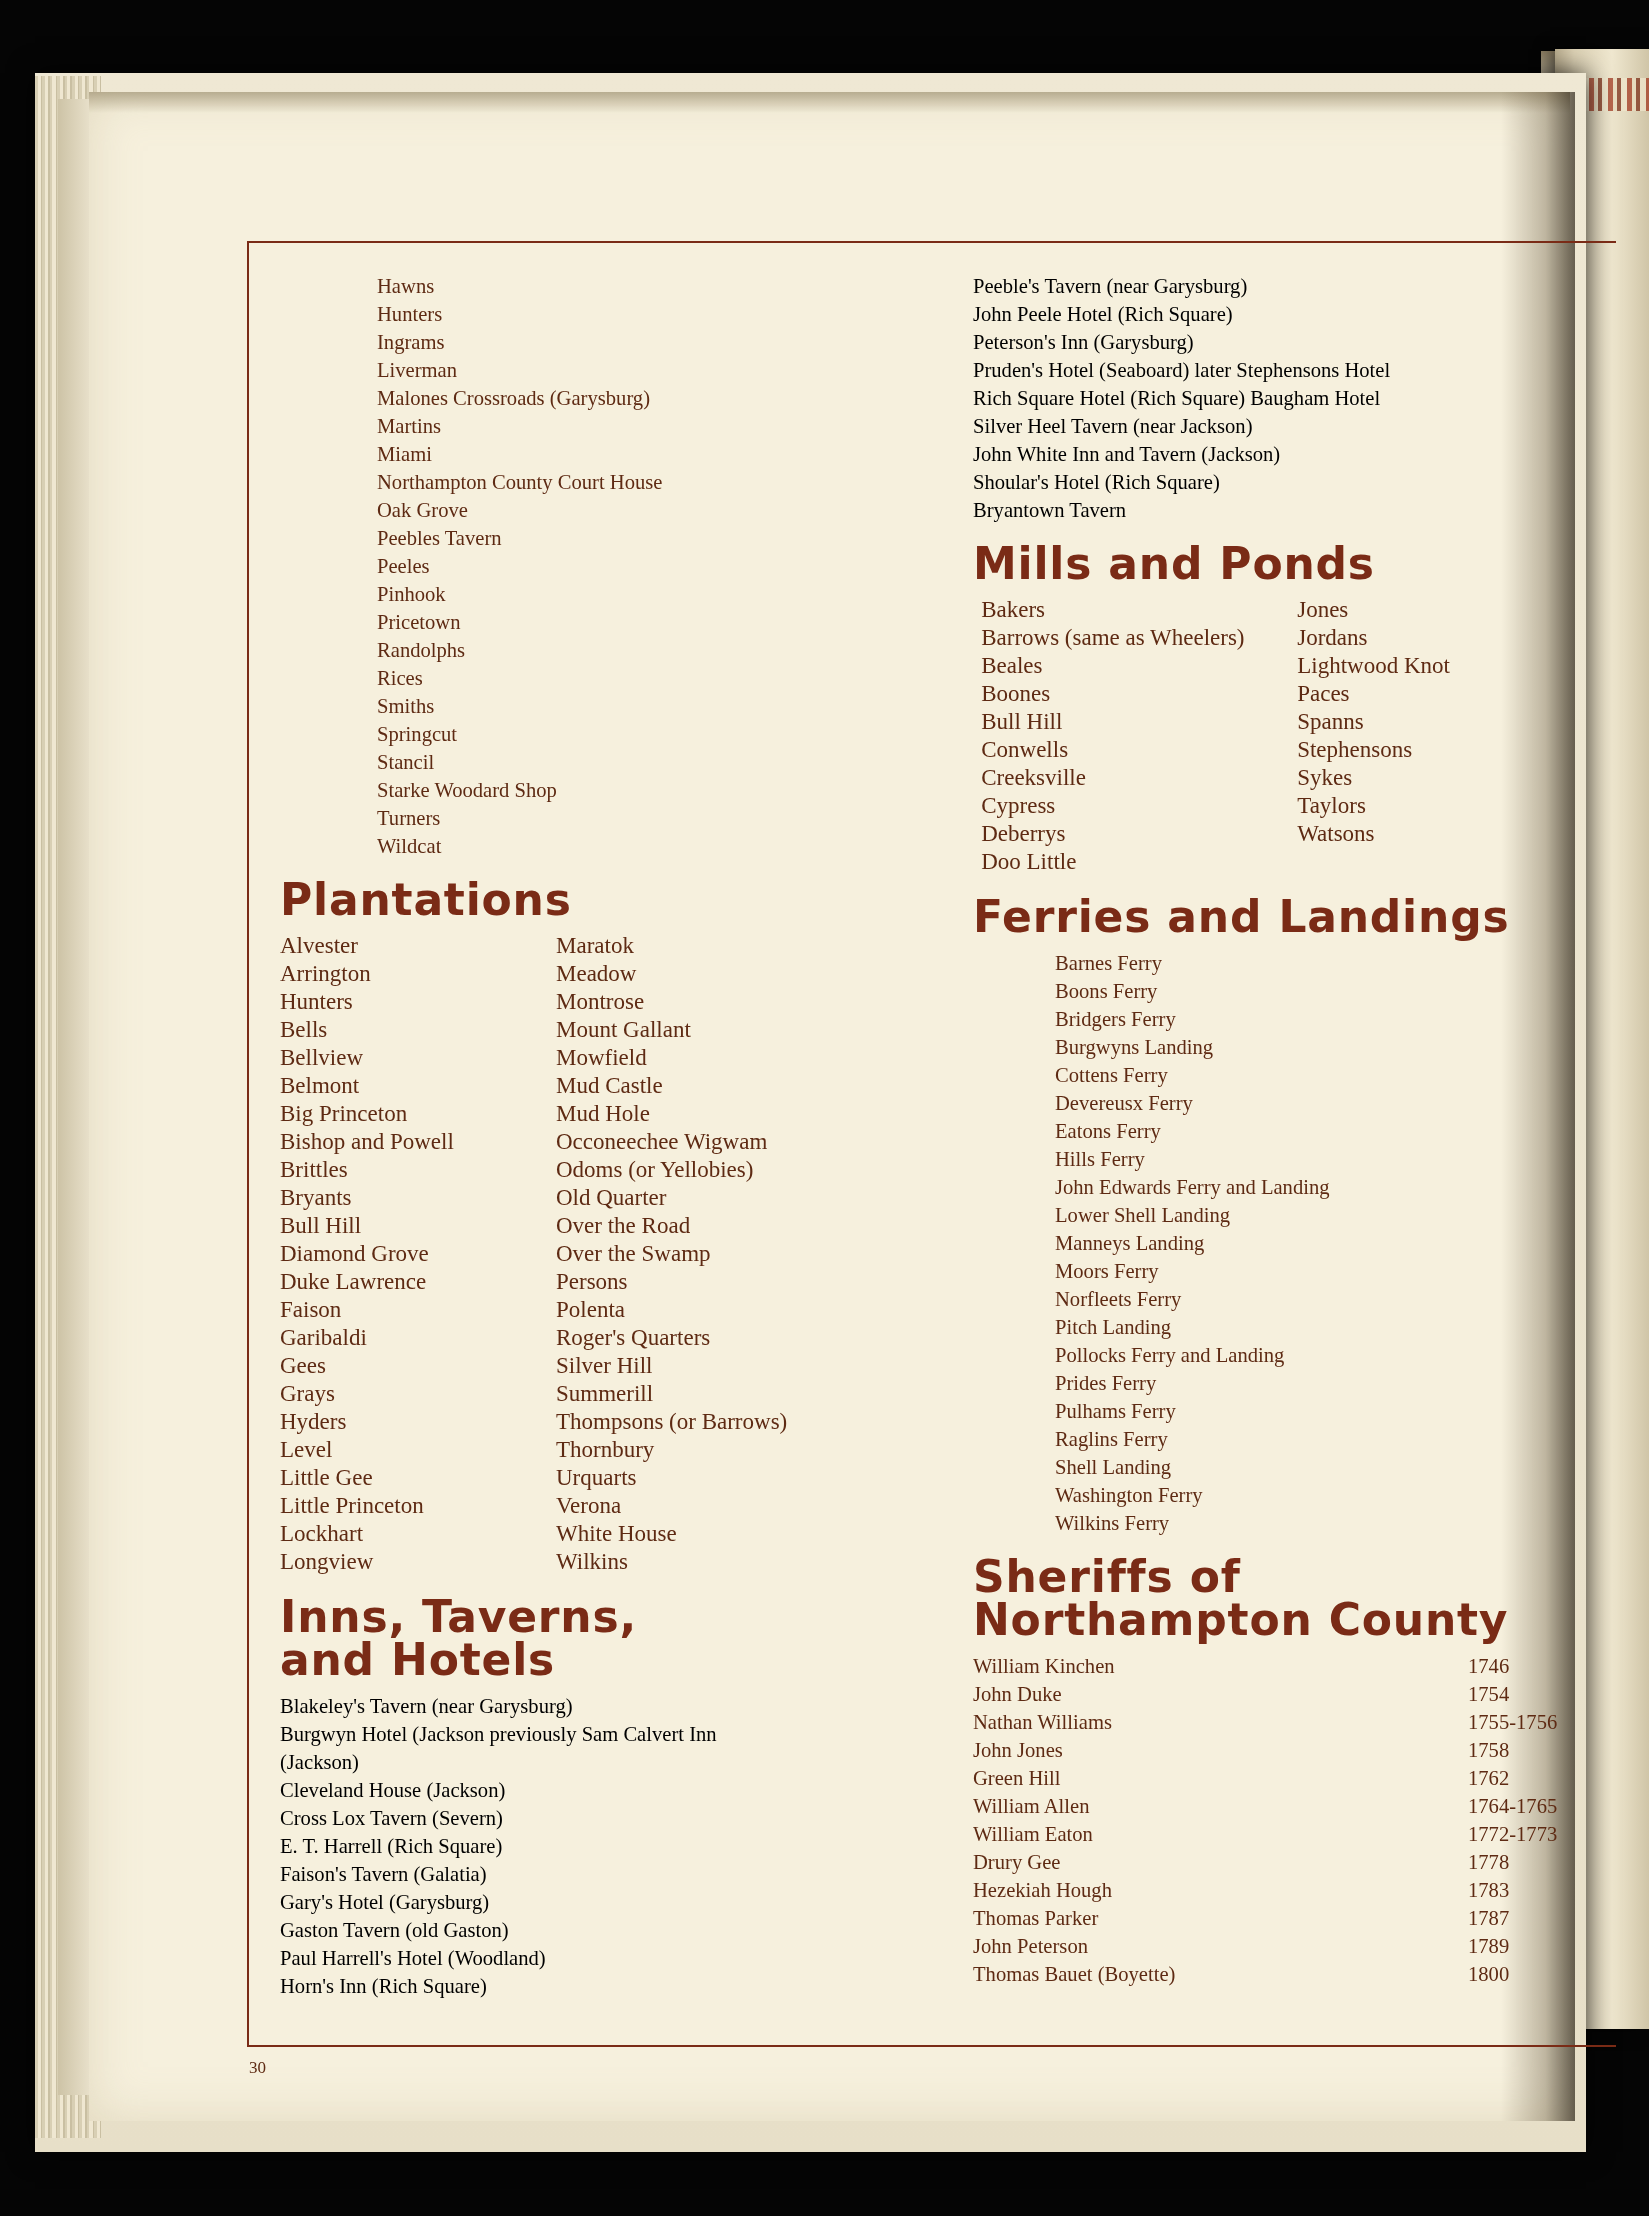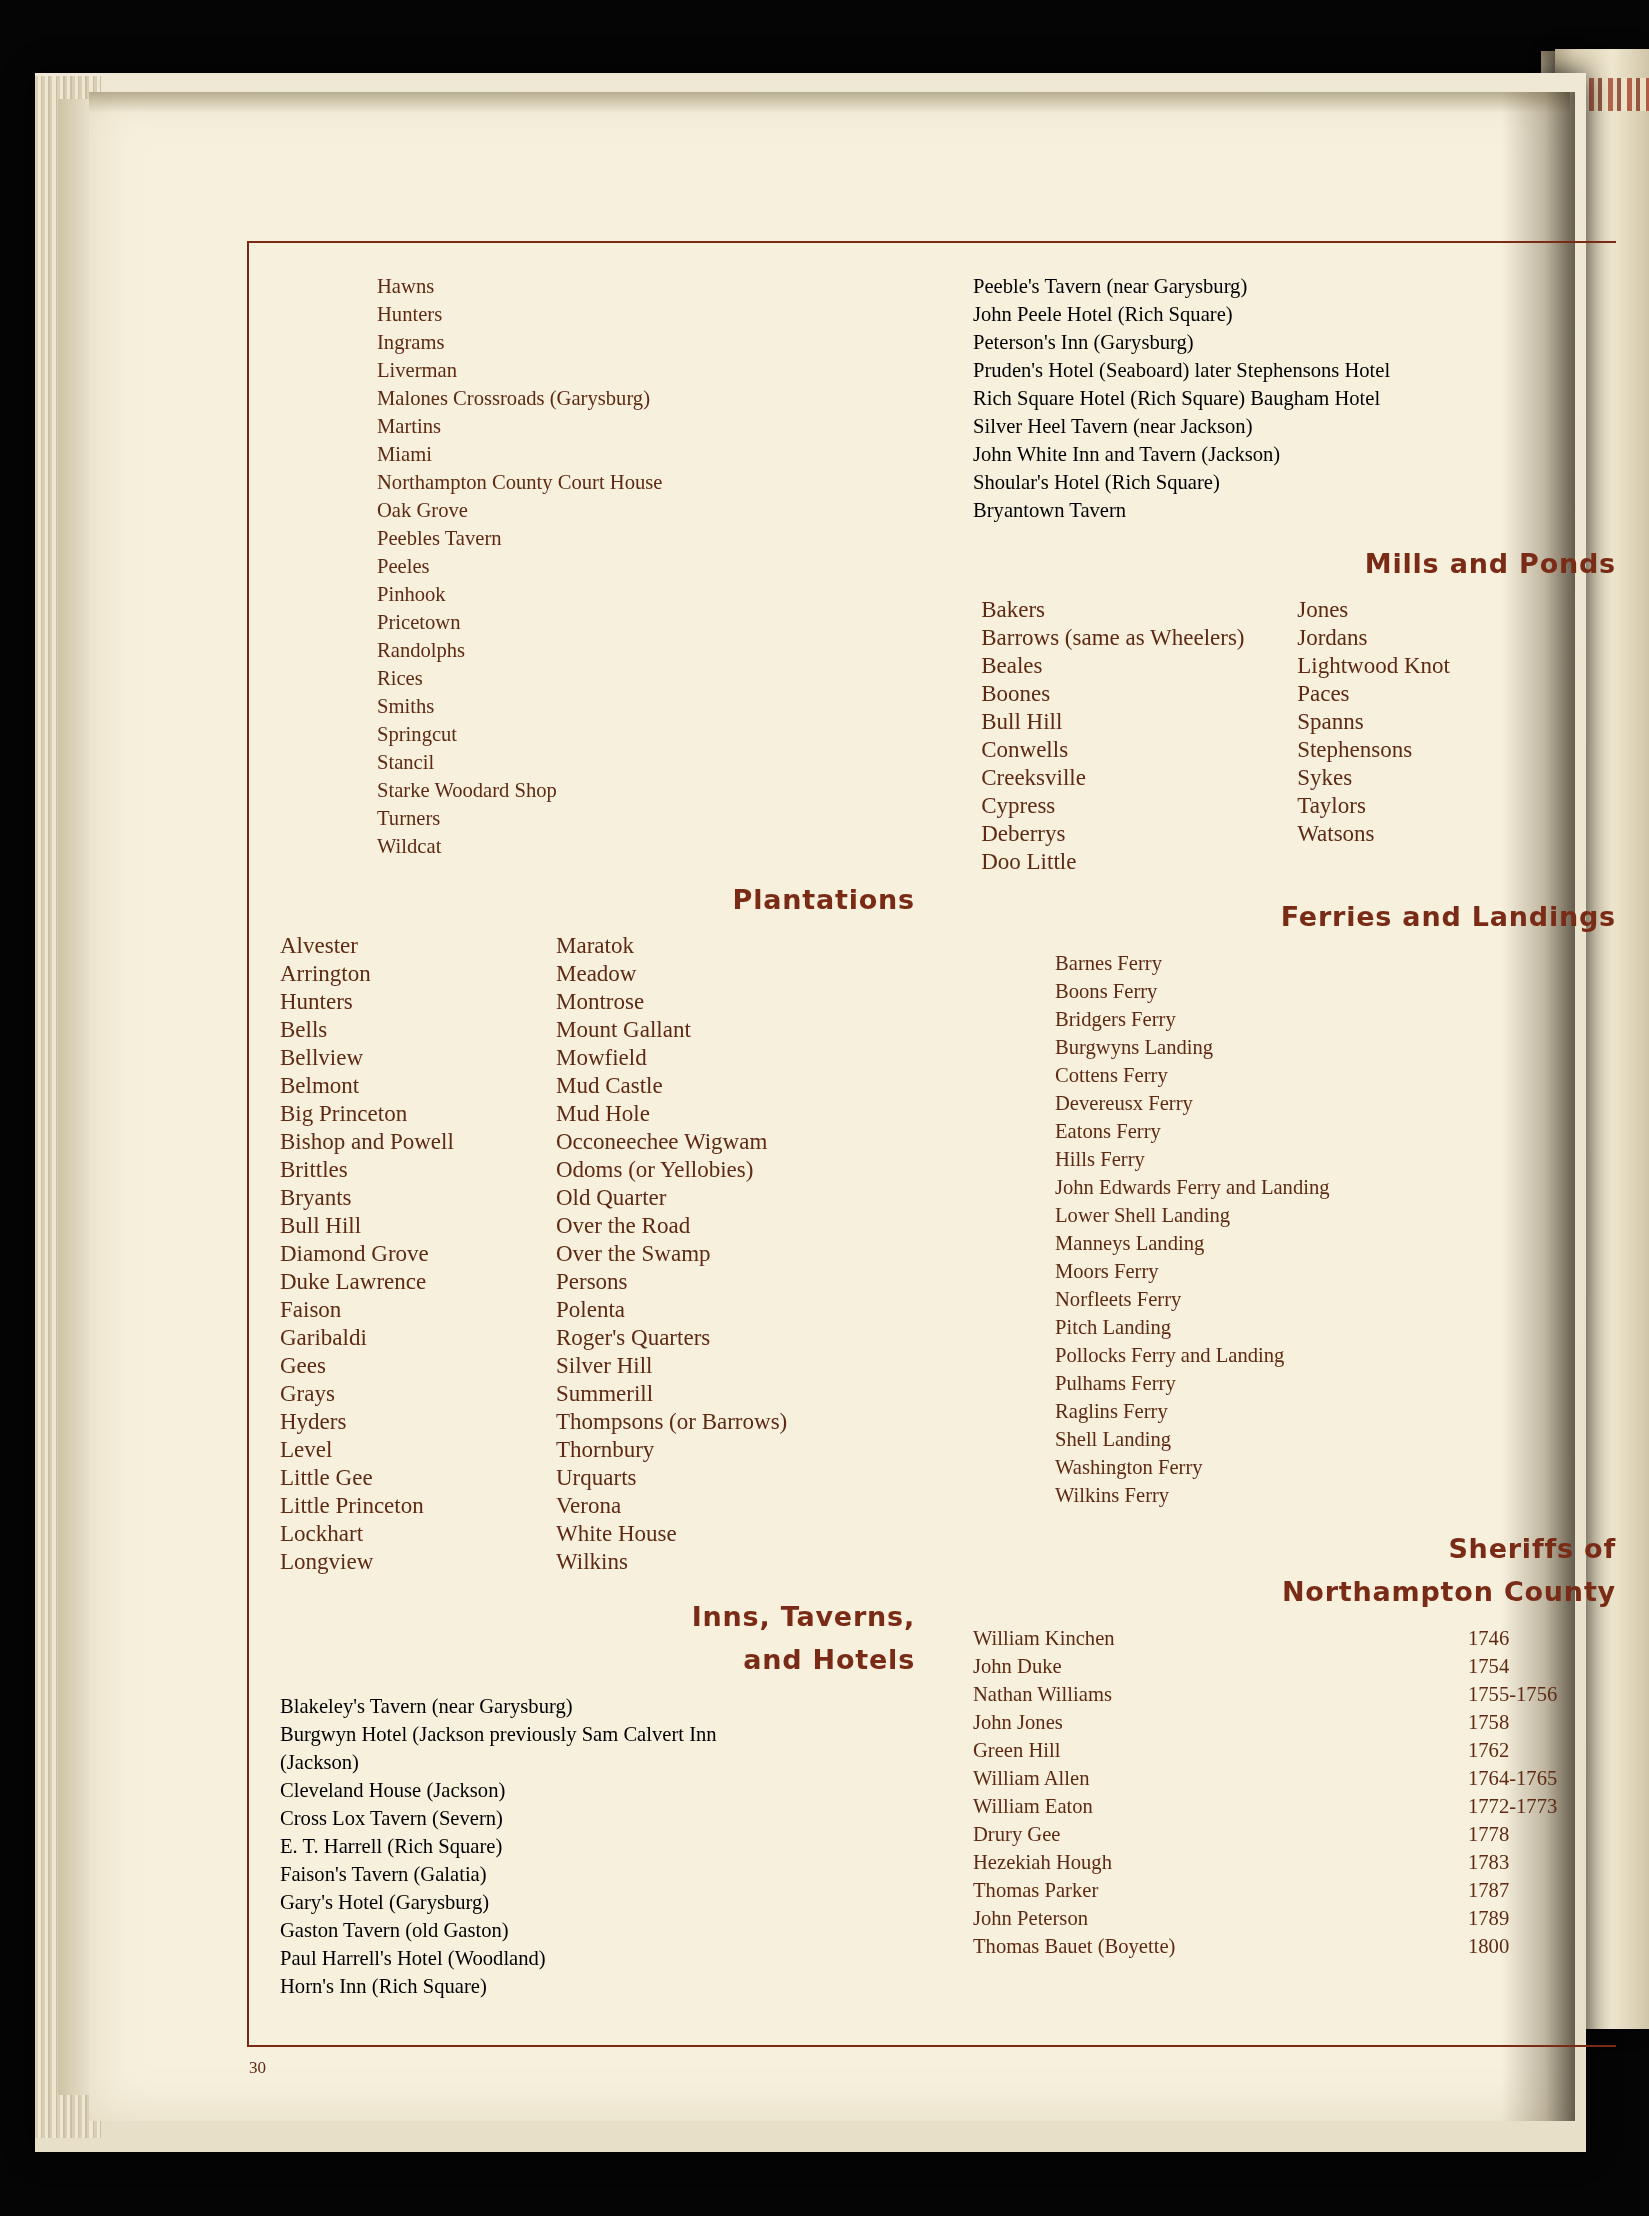--- a/index.html
+++ b/index.html
@@ -120,25 +120,25 @@
     width: 635px;
   }
   .col-right {
     position: absolute;
     left: 973px;
     top: 272px;
     width: 643px;
   }
 
   .heading {
-    text-align: right;
+    text-align: left;
     font-family: "DejaVu Sans", sans-serif;
     font-weight: bold;
     color: #7a2b16;
-    font-size: 27px;
+    font-size: 44px;
     letter-spacing: 0.8px;
     margin: 21.4px 0 13px 0;
     line-height: 38px;
   }
   .heading.two-line { margin-bottom: 10px; }
 
   .simple-list {
     list-style: none;
     margin: 0;
     padding: 0 0 0 97px;
@@ -372,20 +372,21 @@
       <li>Devereusx Ferry</li>
       <li>Eatons Ferry</li>
       <li>Hills Ferry</li>
       <li>John Edwards Ferry and Landing</li>
       <li>Lower Shell Landing</li>
       <li>Manneys Landing</li>
       <li>Moors Ferry</li>
       <li>Norfleets Ferry</li>
       <li>Pitch Landing</li>
       <li>Pollocks Ferry and Landing</li>
+      <li>Prides Ferry</li>
       <li>Pulhams Ferry</li>
       <li>Raglins Ferry</li>
       <li>Shell Landing</li>
       <li>Washington Ferry</li>
       <li>Wilkins Ferry</li>
     </ul>
 
     <div class="heading two-line">Sheriffs of</div>
     <div class="heading" style="margin-top:-5px;">Northampton County</div>
 

